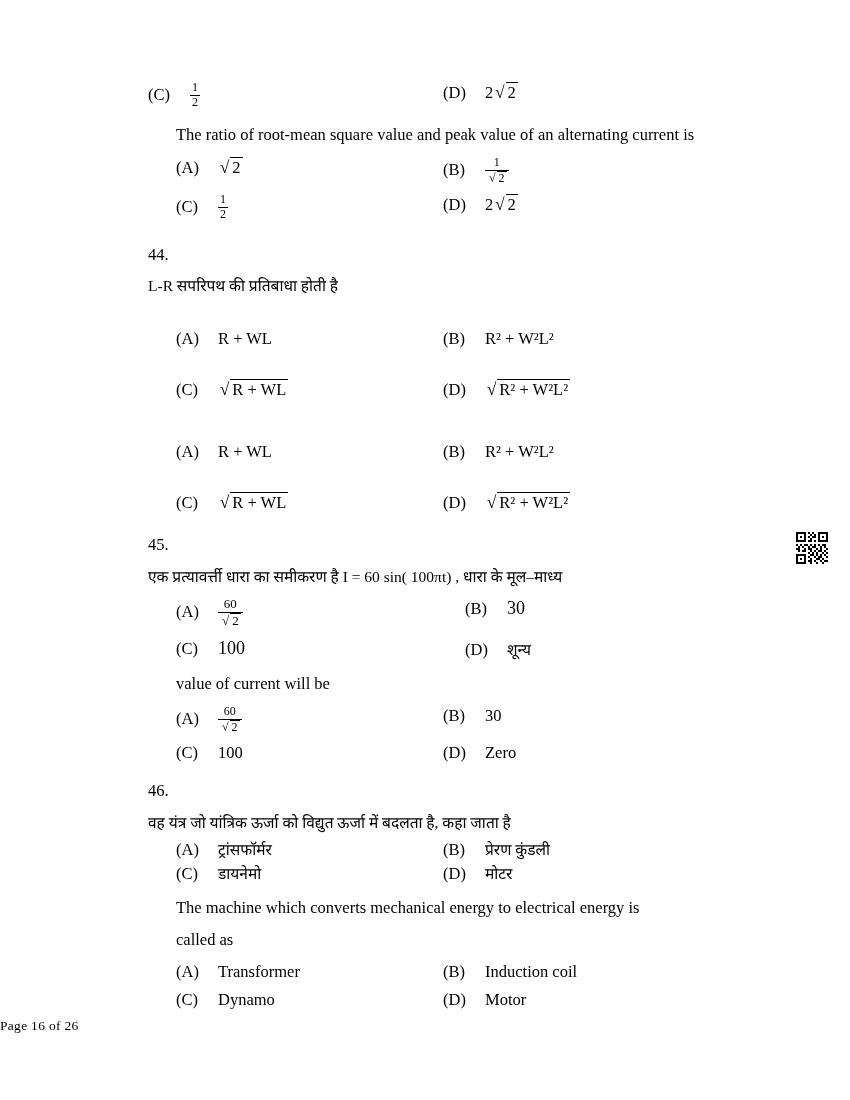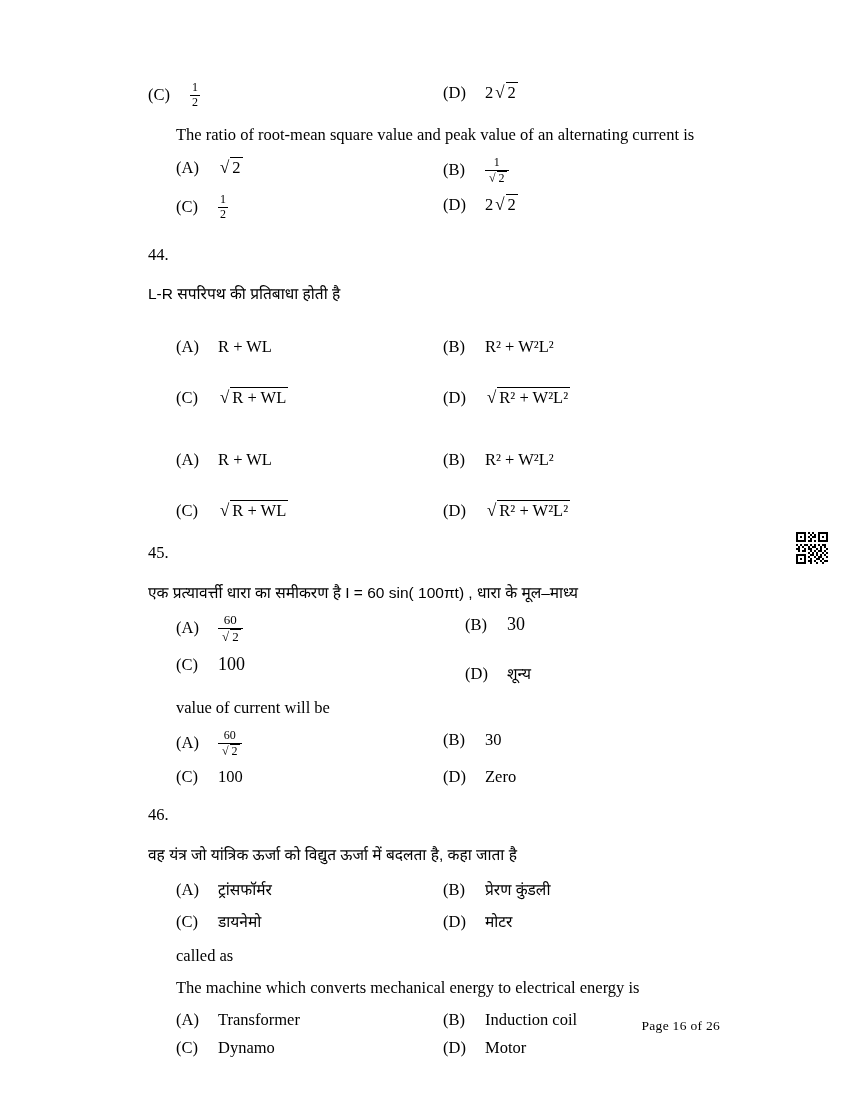--- a/index.html
+++ b/index.html
@@ -65,23 +65,22 @@
     flex-direction: column;
   }
   .qnum {
     flex: 0 0 auto;
     padding-right: 5px;
   }
   .qtext {
     flex: 1 1 auto;
   }
   .hi {
-    font-family: Liberation Sans, sans-serif;
+    font-family: Liberation Serif, serif;
     font-size: 15.5px;
-    margin-top: 8px;
   }
   .gap-sm { height: 6px; }
   .gap-md { height: 10px; }
 
   
   .frac {
     display: inline-block;
     vertical-align: middle;
     text-align: center;
     font-size: 12px;
@@ -119,27 +118,25 @@
     left: 795px;
     top: 531px;
     width: 34px;
     height: 34px;
   }
   .footer {
     position: absolute;
     left: 0;
     top: 1018px;
     width: 850px;
-    text-align: right;
     padding-right: 130px;
     box-sizing: border-box;
     font-family: "Liberation Serif", serif;
     font-size: 13.5px;
     letter-spacing: 0.3px;
-    padding-left: 12px;
   }
 </style>
 </head>
 <body>
 
 <div class="page">
 
   <div class="content">
 
     <div class="row">
@@ -353,22 +350,22 @@
         <span class="opt-val hi">डायनेमो</span>
       </div>
       <div class="opt">
         <span class="opt-key">(D)</span>
         <span class="opt-val hi">मोटर</span>
       </div>
     </div>
 
     <div class="gap-sm"></div>
 
+    <div class="stmt">The machine which converts mechanical energy to electrical energy is</div>
     <div class="stmt">called as</div>
-    <div class="stmt">The machine which converts mechanical energy to electrical energy is</div>
 
     <div class="gap-sm"></div>
 
     <div class="row">
       <div class="opt indent">
         <span class="opt-key">(A)</span>
         <span class="opt-val">Transformer</span>
       </div>
       <div class="opt">
         <span class="opt-key">(B)</span>

